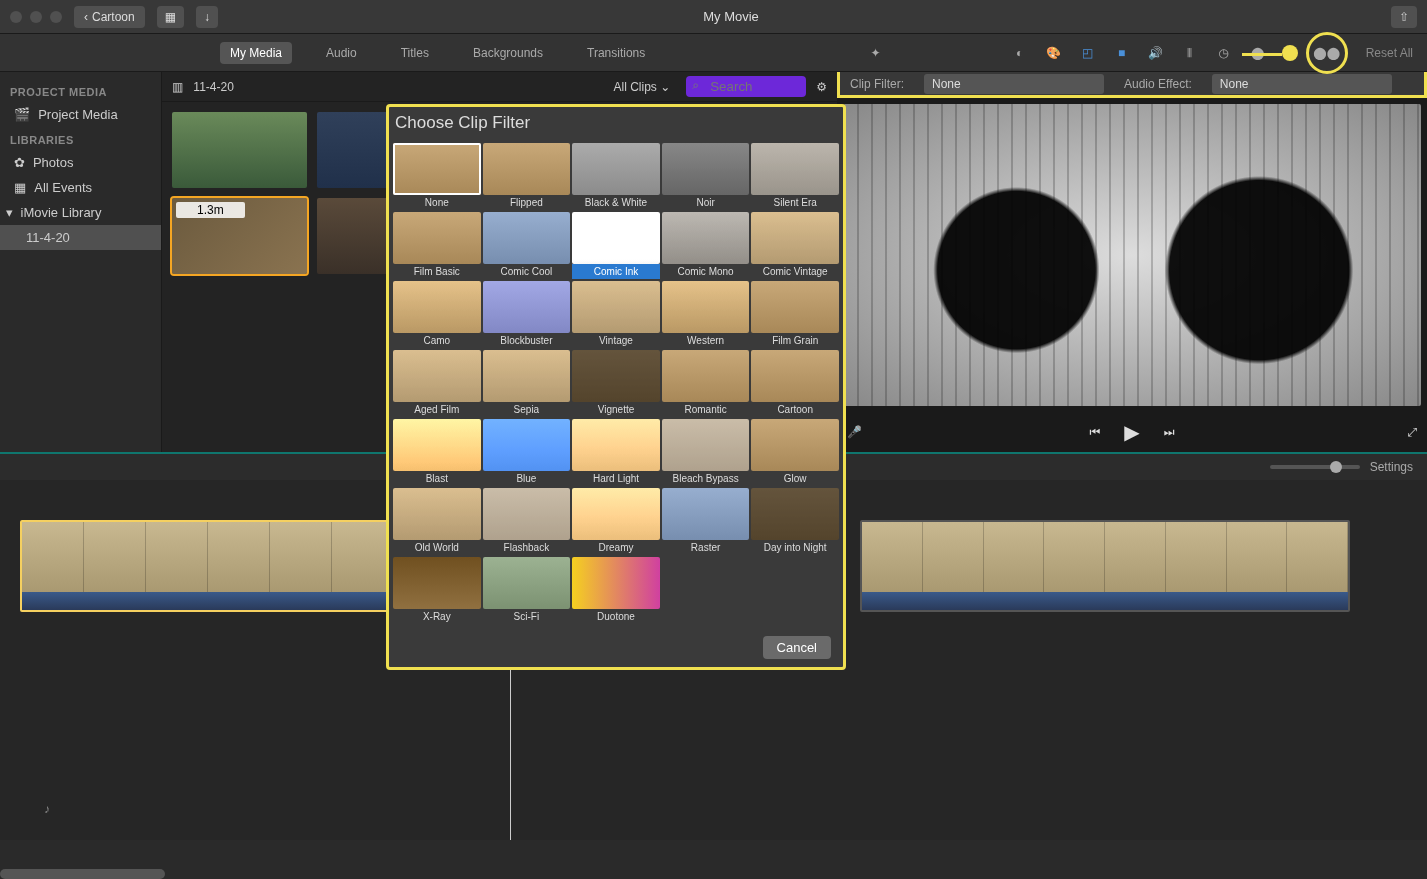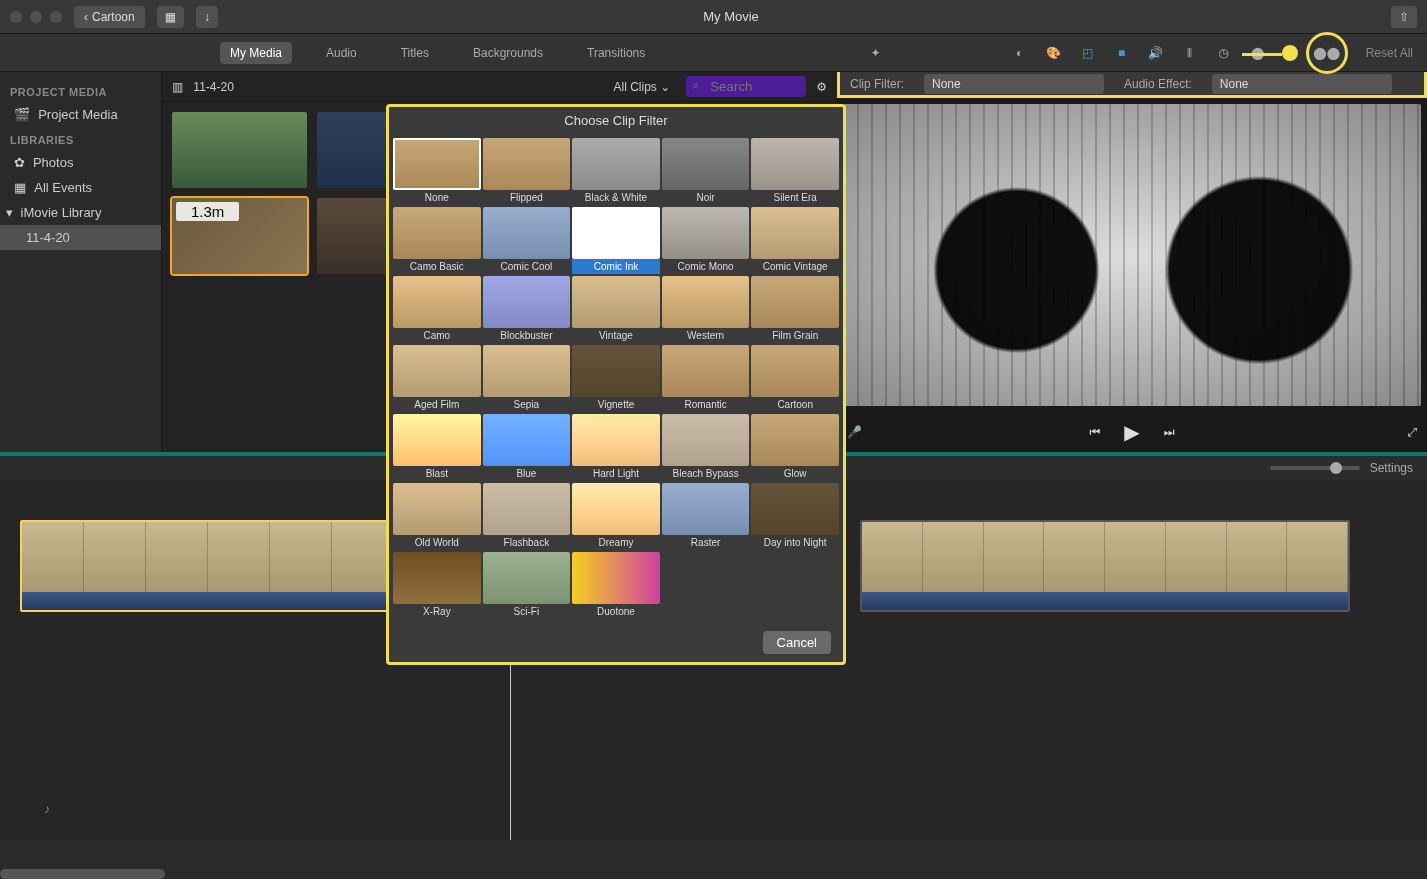--- a/index.html
+++ b/index.html
@@ -29,25 +29,25 @@
 .sidebar { width: 162px; background: #2a2a2a; padding: 10px 0; border-right: 1px solid #1a1a1a; }
 .sb-head { color: #888; font-size: 11px; font-weight: bold; padding: 4px 10px; letter-spacing: 0.5px; }
 .sb-item { color: #ccc; padding: 5px 10px 5px 14px; display: flex; align-items: center; gap: 8px; font-size: 13px; }
 .sb-item.sel { background: #505050; padding-left: 26px; }
 .sb-sub { padding-left: 20px; }
 
 .browser { flex: 1; background: #232323; position: relative; }
 .browser-bar { height: 30px; display: flex; align-items: center; padding: 0 10px; gap: 10px; border-bottom: 1px solid #1a1a1a; }
 .brb-left { flex: 1; display: flex; align-items: center; gap: 10px; }
 .sel-wrap { color: #ccc; font-size: 12px; padding: 2px 6px; }
-.search { background: #4c1d95; border: none; padding: 3px 8px 3px 24px; border-radius: 4px; color: #aaa; width: 120px; }
+.search { background: #6d28d9; border: none; padding: 3px 8px 3px 24px; border-radius: 4px; color: #aaa; width: 120px; }
 .thumbgrid { padding: 10px; display: flex; flex-wrap: wrap; gap: 10px; }
 .clip { width: 135px; height: 76px; background: linear-gradient(135deg,#6b5a3e,#8a7350); border-radius: 2px; position: relative; }
 .clip.sel { outline: 2px solid #f5a623; }
-.clip .badge { position: absolute; top: 4px; left: 4px; background: rgba(255,255,255,0.85); color: #000; font-size: 15px; padding: 1px 15px; border-radius: 2px; }
+.clip .badge { position: absolute; top: 4px; left: 4px; background: rgba(255,255,255,0.85); color: #000; font-size: 12px; padding: 1px 21px; border-radius: 2px; }
 .c1 { background: linear-gradient(#6a8a5a,#3a5a3a); }
 .c2 { background: linear-gradient(#30405a,#20304a); }
 .c3 { background: linear-gradient(#5a4a3a,#3a3028); }
 .c4 { background: linear-gradient(#7a6a4a,#5a4a3a); }
 
 .viewer { width: 590px; background: #1a1a1a; display: flex; flex-direction: column; }
 .effrow { height: 26px; background: #383838; display: flex; align-items: center; padding: 0 10px; gap: 20px; font-size: 12px; border: 3px solid #f0e050; border-top: none; }
 .effrow label { color: #aaa; }
 .effsel { background: #555; padding: 3px 8px; border-radius: 3px; flex: 1; max-width: 180px; color: #ddd; }
 .reset { color: #888; margin-left: auto; padding: 0 4px; }
@@ -55,35 +55,35 @@
 .preview::after { content: ""; position: absolute; inset: 0; background:
   repeating-linear-gradient(90deg, rgba(0,0,0,.2) 0 2px, transparent 2px 14px),
   radial-gradient(circle at 30% 55%, #111 18%, transparent 19%),
   radial-gradient(circle at 72% 55%, #111 20%, transparent 21%);
   mix-blend-mode: multiply; }
 .controls { height: 40px; display: flex; align-items: center; justify-content: center; gap: 24px; color: #ddd; position: relative; }
 .controls .mic { position: absolute; left: 10px; }
 .controls .full { position: absolute; right: 10px; }
 
 
-.tlbar { height: 28px; background: #2c2c2c; border-top: 4px solid #0f766e; display: flex; align-items: center; justify-content: flex-end; padding: 0 14px; gap: 10px; }
+.tlbar { height: 28px; background: #2c2c2c; border-top: 2px solid #0f766e; display: flex; align-items: center; justify-content: flex-end; padding: 0 14px; gap: 10px; }
 .timeline { height: 360px; background: #262626; padding: 40px 20px; display: flex; gap: 30px; align-items: flex-start; position: relative; }
 .tlclip { height: 92px; background: #3a3a3a; border: 2px solid #f5d060; border-radius: 2px; display: flex; overflow: hidden; position: relative; }
 .tlclip.noborder { border-color: #555; }
 .tlframe { height: 72px; width: 64px; background: linear-gradient(#c8b890,#a89870); border-right: 1px solid rgba(0,0,0,.2); }
 .tlclip .wave { position: absolute; bottom: 0; left: 0; right: 0; height: 18px; background: linear-gradient(#3a5a8a,#2a3a5a); }
 .music { position: absolute; left: 44px; bottom: 24px; color: #888; }
 .playhead { position: absolute; top: 0; bottom: 0; left: 510px; width: 1px; background: #ccc; }
 .playhead::before { content: ""; position: absolute; top: -20px; left: -5px; width: 0; height: 0; border-left: 6px solid transparent; border-right: 6px solid transparent; border-top: 10px solid #ccc; }
 
 .scroll { position: absolute; left: 0; bottom: 0; width: 165px; height: 10px; background: #555; border-radius: 5px; }
 
 
 .modal { position: absolute; left: 386px; top: 104px; width: 460px; background: #3a3a3a; border: 3px solid #f0e050; border-radius: 4px; z-index: 50; }
-.modal-title { text-align: center; padding: 6px; color: #ddd; font-size: 13px; }
+.modal-title { text-align: left; padding: 6px; color: #ddd; font-size: 17px; }
 .fgrid { display: grid; grid-template-columns: repeat(5, 1fr); gap: 2px; padding: 4px; }
 .fitem { position: relative; }
 .fthumb { height: 52px; background: linear-gradient(#c8a878,#a88858); border-radius: 2px; }
 .fitem.sel .fthumb { outline: 2px solid #fff; outline-offset: -2px; }
 .fitem.hl .flabel { background: #2a7ad0; color: #fff; }
 .flabel { text-align: center; font-size: 10px; padding: 2px 0; color: #ddd; }
 .modal-foot { display: flex; justify-content: flex-end; padding: 8px 12px; }
 .cancel { background: #6a6a6a; border: none; color: #fff; padding: 4px 14px; border-radius: 4px; font-size: 13px; }
 
 .t-bw { filter: grayscale(1); }
@@ -283,21 +283,21 @@
       <div class="fitem">
         <div class="fthumb t-noir"></div>
         <div class="flabel">Noir</div>
       </div>
       <div class="fitem">
         <div class="fthumb t-silent"></div>
         <div class="flabel">Silent Era</div>
       </div>
       <div class="fitem">
         <div class="fthumb "></div>
-        <div class="flabel">Camo Basic</div>
+        <div class="flabel">Film Basic</div>
       </div>
       <div class="fitem">
         <div class="fthumb t-cool"></div>
         <div class="flabel">Comic Cool</div>
       </div>
       <div class="fitem hl">
         <div class="fthumb t-ink"></div>
         <div class="flabel">Comic Ink</div>
       </div>
       <div class="fitem">

